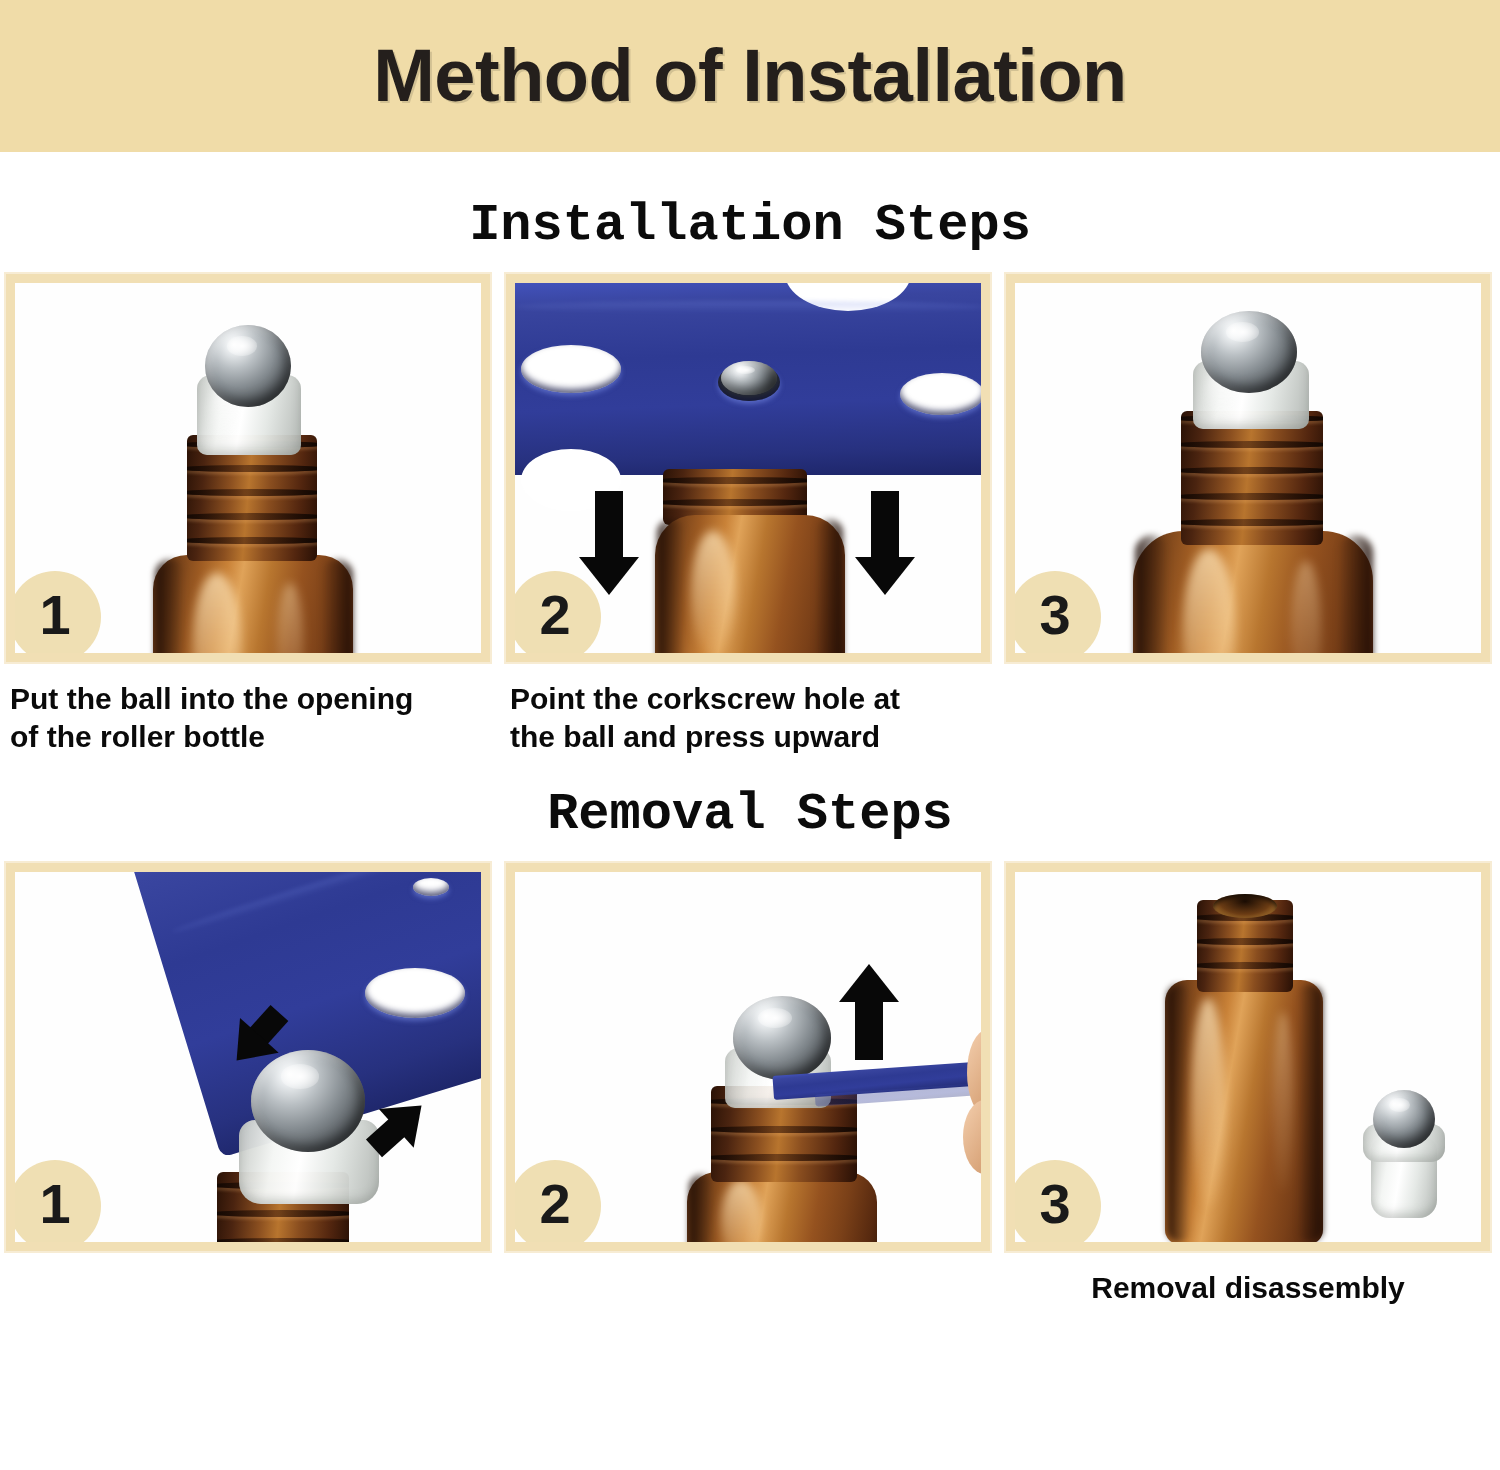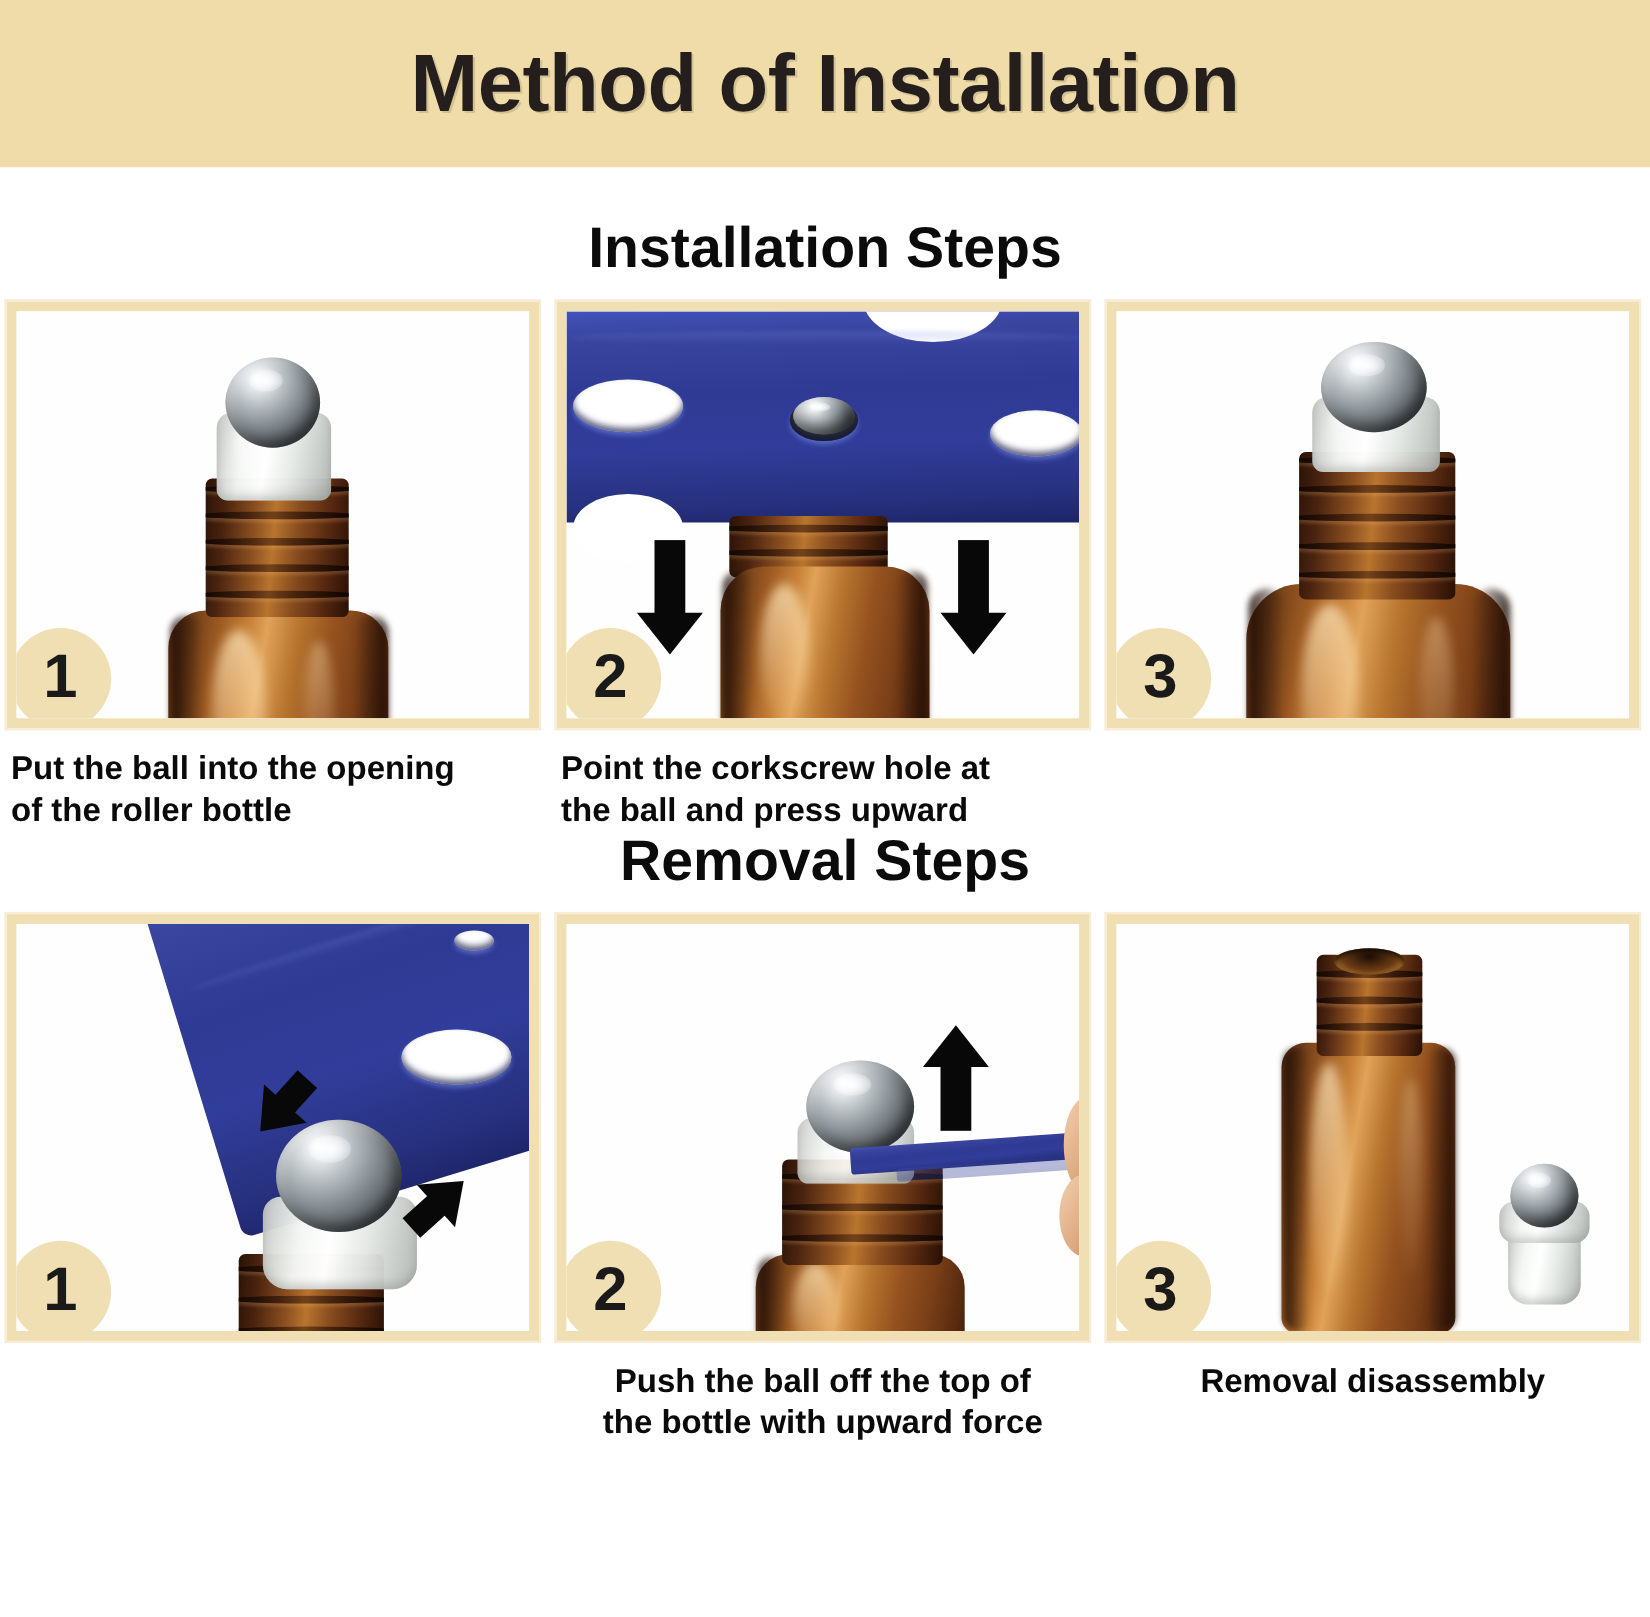--- a/index.html
+++ b/index.html
@@ -36,23 +36,24 @@
   }
 
   
   .section-heading {
     text-align: center;
     font-size: 52px;
     font-weight: bold;
     color: #0b0b0b;
     line-height: 1;
     white-space: nowrap;
+    font-family: Liberation Mono, monospace;
   }
   .section-heading.installation { margin-top: 48px; }
-  .section-heading.removal { }
+  .section-heading.removal { margin-top: 32px; }
 
   
   .panel-row {
     display: flex;
     width: 1500px;
     box-sizing: border-box;
     padding: 0 6px;
     gap: 16px;
     margin-top: 22px;
   }
@@ -447,22 +448,20 @@
         <div class="arrow-up" style="left:324px; top:92px; width:60px; height:98px;">
           <div class="head" style="top:0;"></div>
           <div class="shaft" style="top:36px; width:28px; height:60px;"></div>
         </div>
 
         <div class="step-badge">
           <span class="step-badge-num">2</span>
         </div>
       </div>
     </div>
-    <div class="caption center">Push the ball off the top of
-the bottle with upward force</div>
   </div>
 
   <div class="panel-col">
     <div class="panel-frame">
       <div class="panel-stage">
 
         <div class="bottle-body" style="left:150px; top:108px; width:158px; height:264px; border-radius:22px 22px 14px 14px;"></div>
         <div class="bottle-shine" style="left:176px; top:126px; width:34px; height:210px;"></div>
         <div class="bottle-shine" style="left:258px; top:140px; width:20px; height:180px; opacity:.45;"></div>
         <div class="bottle-darkedge" style="left:152px; top:112px; width:24px; height:258px;"></div>

